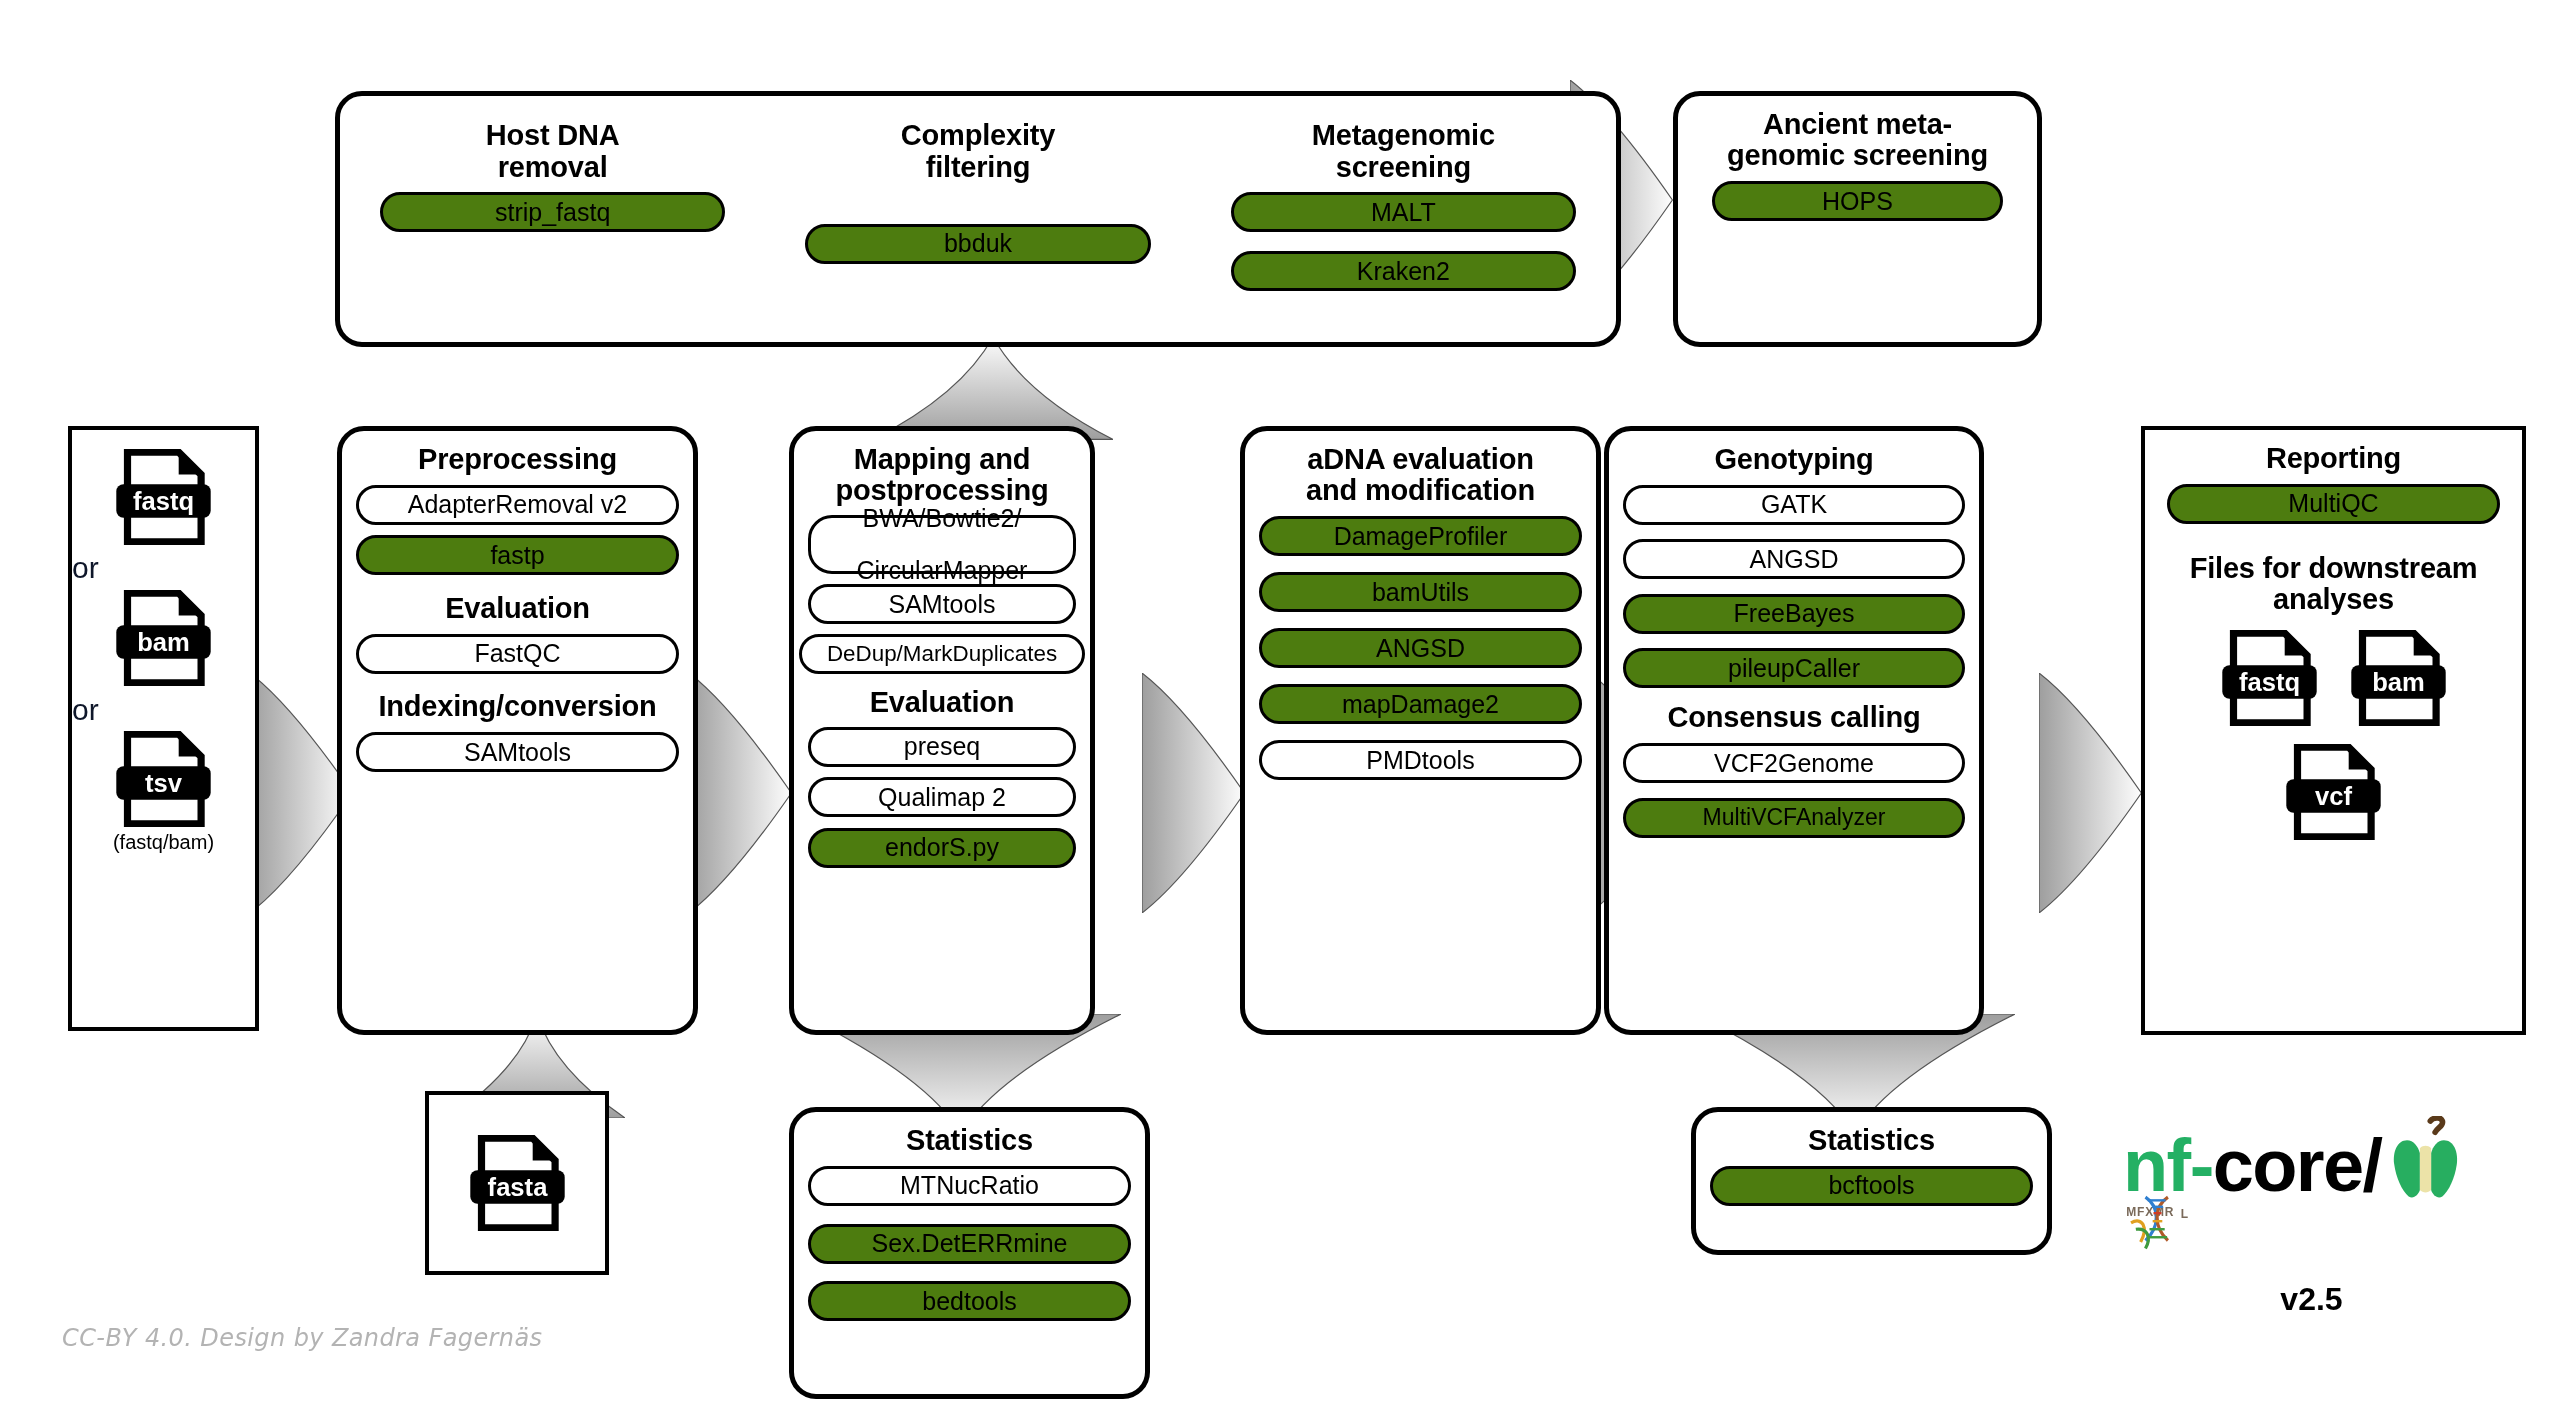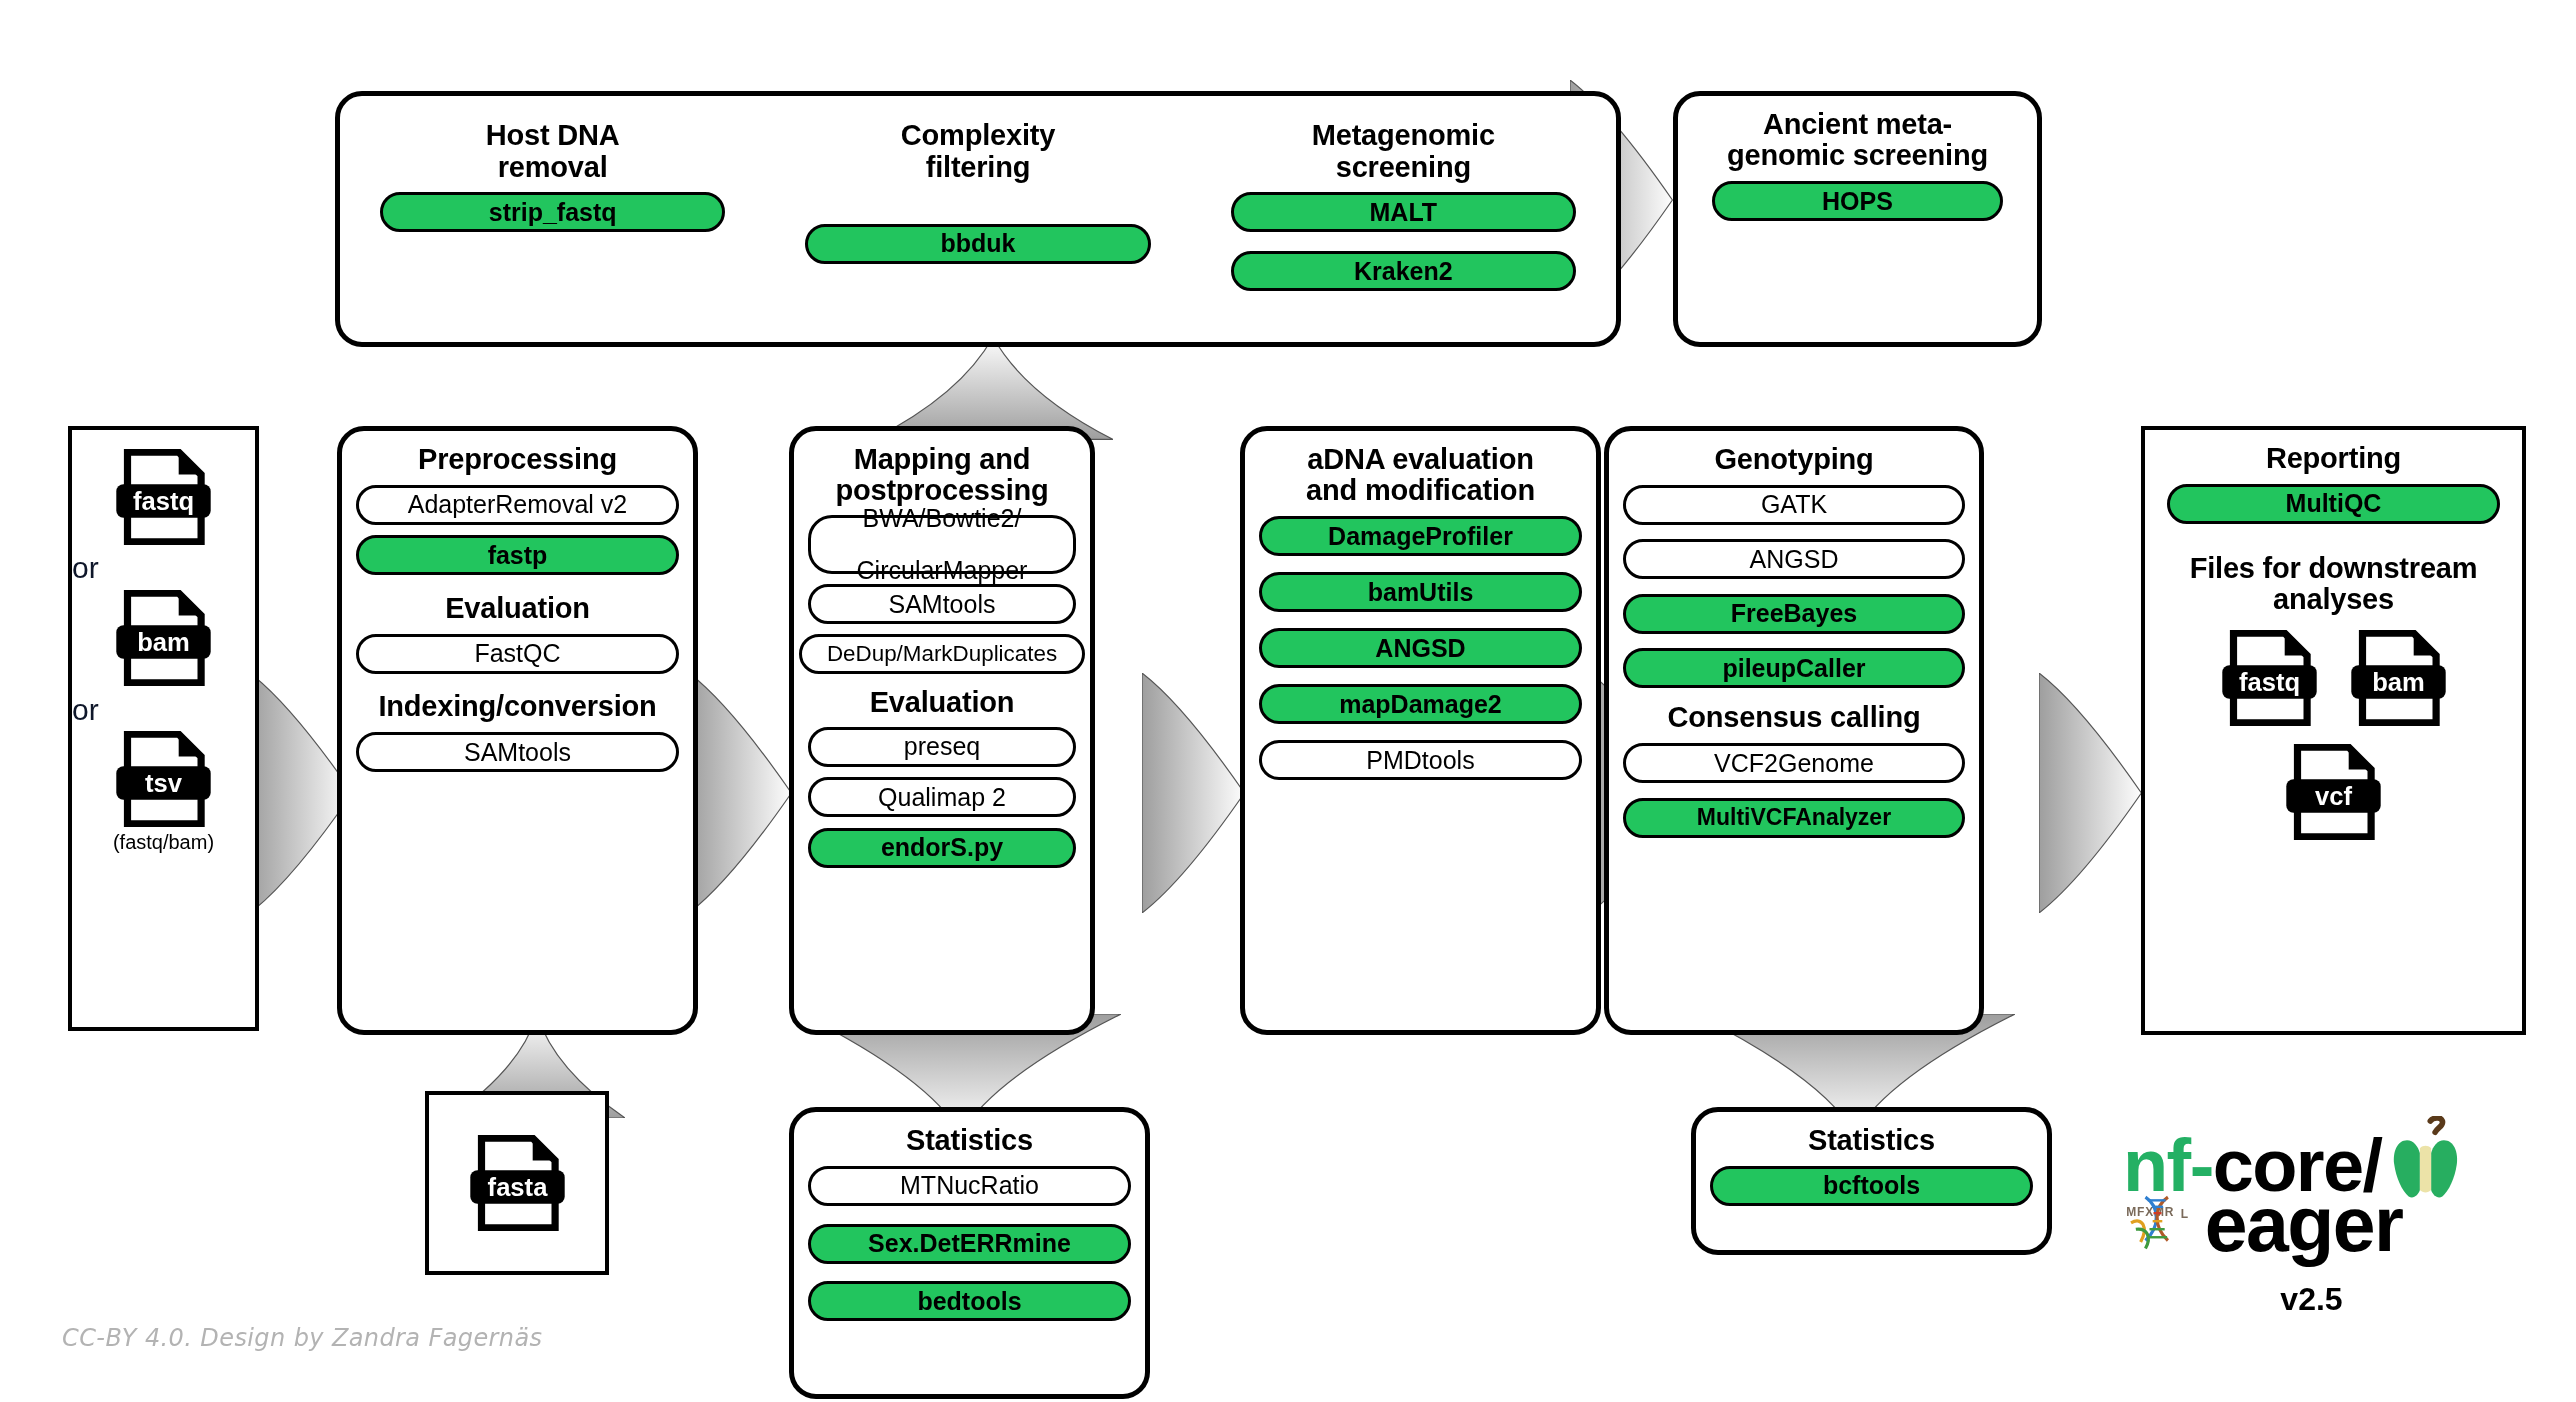--- a/index.html
+++ b/index.html
@@ -25,21 +25,21 @@
   }
   .box-title.sub{margin-top:17.6px;}
 
   
   .pill{
     margin:0 14.4px 10.4px 14.4px;height:40px;border:3.2px solid #000;
     border-radius:24px;background:#fff;box-sizing:border-box;
     display:flex;align-items:center;justify-content:center;
     font-size:25px;color:#000;white-space:nowrap;
   }
-  .pill.green{background:#22c55e;font-weight:bold;}
+  .pill.green{background:#4d7c0f;}
   .pill.two{height:59px;line-height:1.05;text-align:center;white-space:normal;}
   .pill.two span{display:block;}
 
   
   .arrow{position:absolute;}
   .arrow svg{display:block;width:100%;height:100%;}
 
   
   .fileicon{position:relative;}
   .fileicon svg{display:block;}
@@ -361,21 +361,20 @@
           <line x1="31" y1="24" x2="53" y2="24" stroke="#2f7fd0" stroke-width="3"></line>
           <line x1="36" y1="32" x2="50" y2="32" stroke="#2f7fd0" stroke-width="3"></line>
           <line x1="38" y1="40" x2="48" y2="40" stroke="#cc3b28" stroke-width="3"></line>
           <line x1="37" y1="50" x2="49" y2="50" stroke="#e0a020" stroke-width="3"></line>
           <line x1="33" y1="60" x2="52" y2="60" stroke="#3f9b3f" stroke-width="3"></line>
           <line x1="30" y1="70" x2="55" y2="70" stroke="#3f9b3f" stroke-width="3"></line>
           <path d="M10,52 C24,44 32,58 22,76" fill="none" stroke="#e0a020" stroke-width="4"></path>
           <path d="M16,60 C30,58 36,70 28,84" fill="none" stroke="#3f9b3f" stroke-width="4"></path>
         </svg>
       </span>
-      <span class="logo-core">eager</span>
     </div>
     <div class="logo-ver">v2.5</div>
   </div>
 
   <div class="footer">CC-BY 4.0. Design by Zandra Fagernäs</div>
 
 </div>
 
 
 </body></html>

